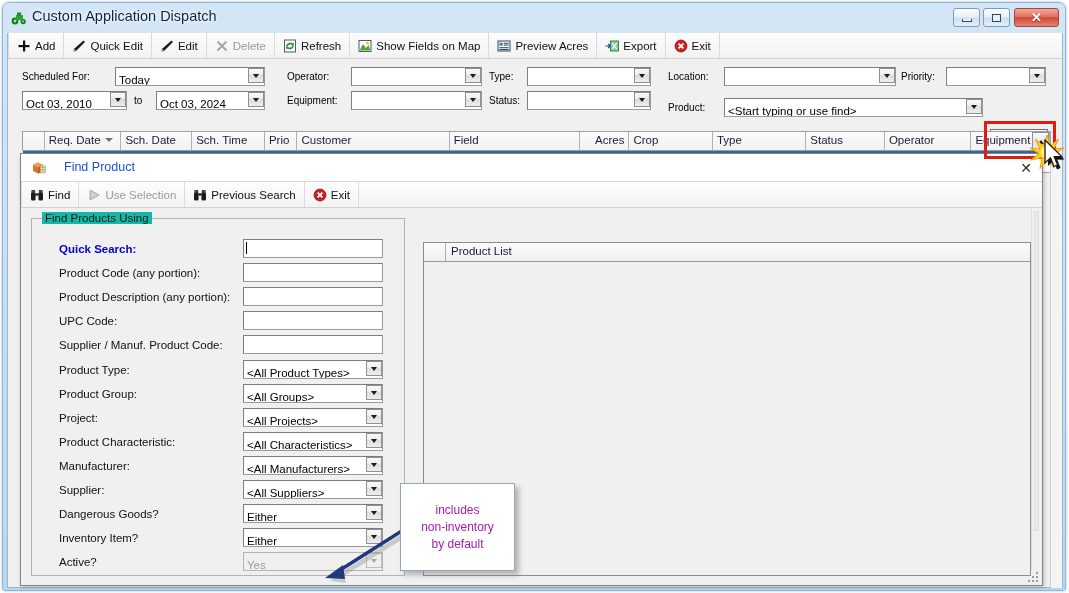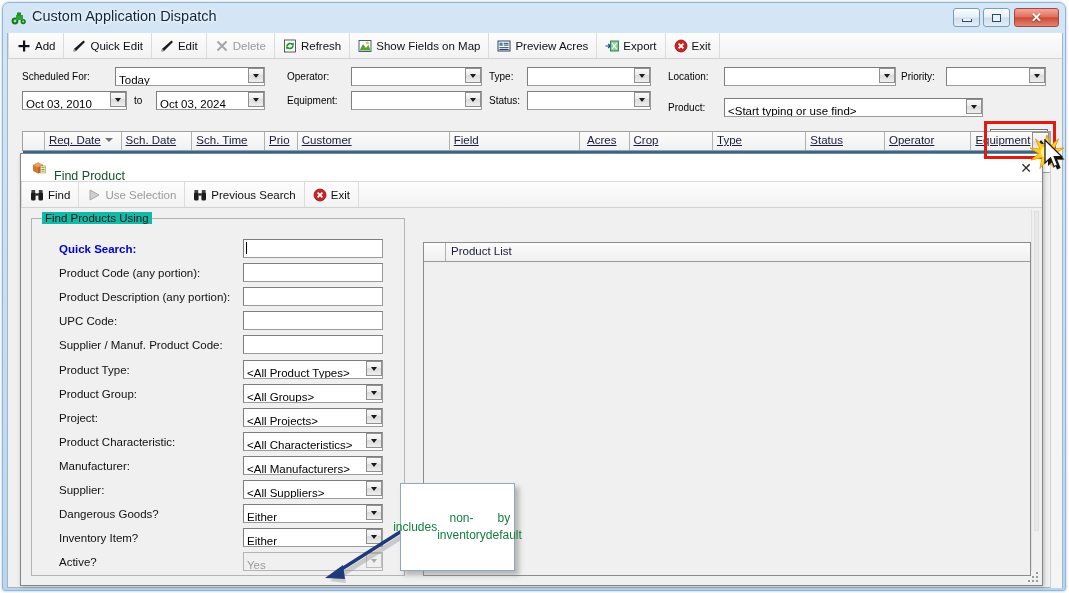--- a/index.html
+++ b/index.html
@@ -166,26 +166,25 @@
   #grid-head {
     position: absolute; left: 14px; top: 98px;
     width: 1029px; height: 20px;
     background: #f2f2f2;
     border: 1px solid #a0a0a0;
     display: flex;
     overflow: hidden;
   }
   .gcell {
     border-right: 1px solid #b0b0b0;
-    padding: 2px 12px 0 4px;
+    padding: 2px 4px 0 4px;
     font-size: 11.5px; color: #1a1a3c;
     white-space: nowrap; overflow: hidden;
     position: relative;
     background: linear-gradient(to bottom, #fbfbfb 0%, #f1f1f1 100%);
-    text-decoration: underline;
   }
   .gcell.num { text-align: right; }
   .sort-tri {
     display: inline-block; margin-left: 4px;
     width: 0; height: 0;
     border-left: 4px solid transparent; border-right: 4px solid transparent;
     border-top: 4px solid #707070; vertical-align: 2px;
   }
   #grid-underline {
     position: absolute; left: 15px; top: 118px;
@@ -206,22 +205,22 @@
     border: 1px solid #848484;
     box-shadow: 1px 1px 4px rgba(0,0,0,.25);
   }
   #dlg-title {
     position: absolute; left: 0; top: 0; width: 100%; height: 28px;
     background: #ffffff;
     border-bottom: 1px solid #d9d9d9;
   }
   #dlg-icon { position: absolute; left: 10px; top: 6px; width: 16px; height: 16px; }
   #dlg-title-text {
-    position: absolute; left: 33px; top: 6px;
-    font-size: 12.5px; color: #14532d; margin-top: 9px;
+    position: absolute; left: 43px; top: 6px;
+    font-size: 12.5px; color: #1d4ed8;
   }
   #dlg-close {
     position: absolute; right: 5px; top: 3px;
     width: 22px; height: 22px;
     display: flex; align-items: center; justify-content: center;
     font-size: 14px; color: #2a2a2a;
   }
   #dlg-toolbar {
     position: absolute; left: 0; top: 28px; width: 100%; height: 26px;
     background: linear-gradient(to bottom, #fdfdfd 0%, #f3f3f3 100%);
@@ -263,23 +262,23 @@
   #plist-body { position: absolute; left: 0; top: 19px; right: 0; bottom: 0; background: #f0f0f0; }
 
   
   #callout {
     position: absolute; left: 392px; top: 450px;
     width: 115px; height: 88px;
     background: #ffffff;
     border: 1px solid #8fa8bd;
     box-shadow: 4px 4px 5px rgba(120,120,120,.5);
     z-index: 30;
-    display: flex; 
+    display: flex; flex-direction: column;
     align-items: center; justify-content: center;
-    font-size: 12px; color: #15803d; line-height: 17px;
+    font-size: 12px; color: #a21caf; line-height: 17px;
     text-align: center;
   }
   #callout-arrow {
     position: absolute; left: 305px; top: 488px;
     width: 100px; height: 62px; z-index: 29;
   }
 
   
   #dlg-vscroll {
     position: absolute; right: 1px; top: 55px; width: 10px; bottom: 14px;

